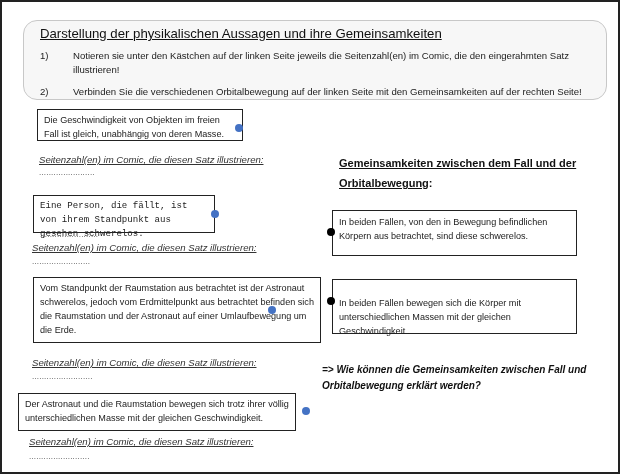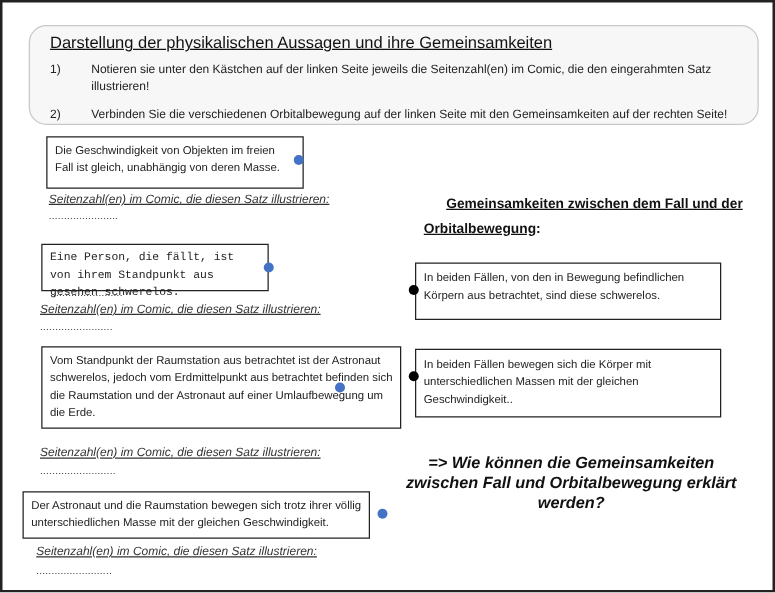--- a/index.html
+++ b/index.html
@@ -48,44 +48,44 @@
     position: absolute; font-size: 9.6px; font-style: italic;
     text-decoration: underline; color: #333;
   }
   .pages-dots {
     position: absolute; font-size: 8px; letter-spacing: 0.2px; color: #333;
   }
   .common-title {
     position: absolute; left: 339px; top: 153px; width: 270px;
     font-size: 11px; font-weight: bold; line-height: 20px; color: #111;
   }
-  .common-title .u { text-decoration: underline; margin-left: 18px; }
+  .common-title .u { text-decoration: underline; }
   .question {
     position: absolute; left: 322px; top: 362px; width: 270px;
-    font-size: 13px; font-weight: bold; font-style: italic;
-    line-height: 16px; text-align: center; color: #111;
+    font-size: 10px; font-weight: bold; font-style: italic;
+    line-height: 16px; color: #111;
   }
 </style>
 </head>
 <body>
 
 <div class="frame"></div>
 
 <div class="header-box"></div>
 <div class="header-title">Darstellung der physikalischen Aussagen und ihre Gemeinsamkeiten</div>
 <div class="instr instr-1">
   <span class="num">1)</span>
   <span class="txt">Notieren sie unter den Kästchen auf der linken Seite jeweils die Seitenzahl(en) im Comic, die den eingerahmten Satz illustrieren!</span>
 </div>
 <div class="instr instr-2">
   <span class="num">2)</span>
   <span class="txt">Verbinden Sie die verschiedenen Orbitalbewegung auf der linken Seite mit den Gemeinsamkeiten auf der rechten Seite!</span>
 </div>
 
-<div class="stmt" style="left:37px; top:109px; width:206px; height:42px;">
+<div class="stmt" style="left:37px; top:109px; width:206px; height:32px;">
   <span>Die Geschwindigkeit von Objekten im freien Fall ist gleich, unabhängig von deren Masse.</span>
 </div>
 <div class="dot" style="left: 235px; top: 124px; background: rgb(68, 114, 196);"></div>
 <div class="pages-label" style="left:39px; top:154px;">Seitenzahl(en) im Comic, die diesen Satz illustrieren:</div>
 <div class="pages-dots" style="left:39px; top:168px;">.......................</div>
 
 <div class="stmt" style="left:33px; top:195px; width:182px; height:38px;font-family:Liberation Mono, monospace;">
   <span>Eine Person, die fällt, ist von ihrem Standpunkt aus gesehen schwerelos.</span>
 </div>
 <div class="dot" style="left: 211px; top: 210px; background: rgb(68, 114, 196);"></div>
@@ -109,18 +109,18 @@
 
 <div class="common-title">
   <span class="u">Gemeinsamkeiten zwischen dem Fall und der Orbitalbewegung</span><span>:</span>
 </div>
 
 <div class="stmt" style="left:332px; top:210px; width:245px; height:46px; padding-top:4px;">
   <span>In beiden Fällen, von den in Bewegung befindlichen Körpern aus betrachtet, sind diese schwerelos.</span>
 </div>
 <div class="dot-black" style="left: 327px; top: 228px; background: rgb(0, 0, 0);"></div>
 
-<div class="stmt" style="left:332px; top:279px; width:245px; height:55px; padding-top:4px;">
+<div class="stmt" style="left:332px; top:279px; width:245px; height:55px; padding-top:16px;">
   <span>In beiden Fällen bewegen sich die Körper mit unterschiedlichen Massen mit der gleichen Geschwindigkeit..</span>
 </div>
 <div class="dot-black" style="left: 327px; top: 297px; background: rgb(0, 0, 0);"></div>
 
 <div class="question">=&gt; Wie können die Gemeinsamkeiten zwischen Fall und Orbitalbewegung erklärt werden?</div>
 
 </body></html>

